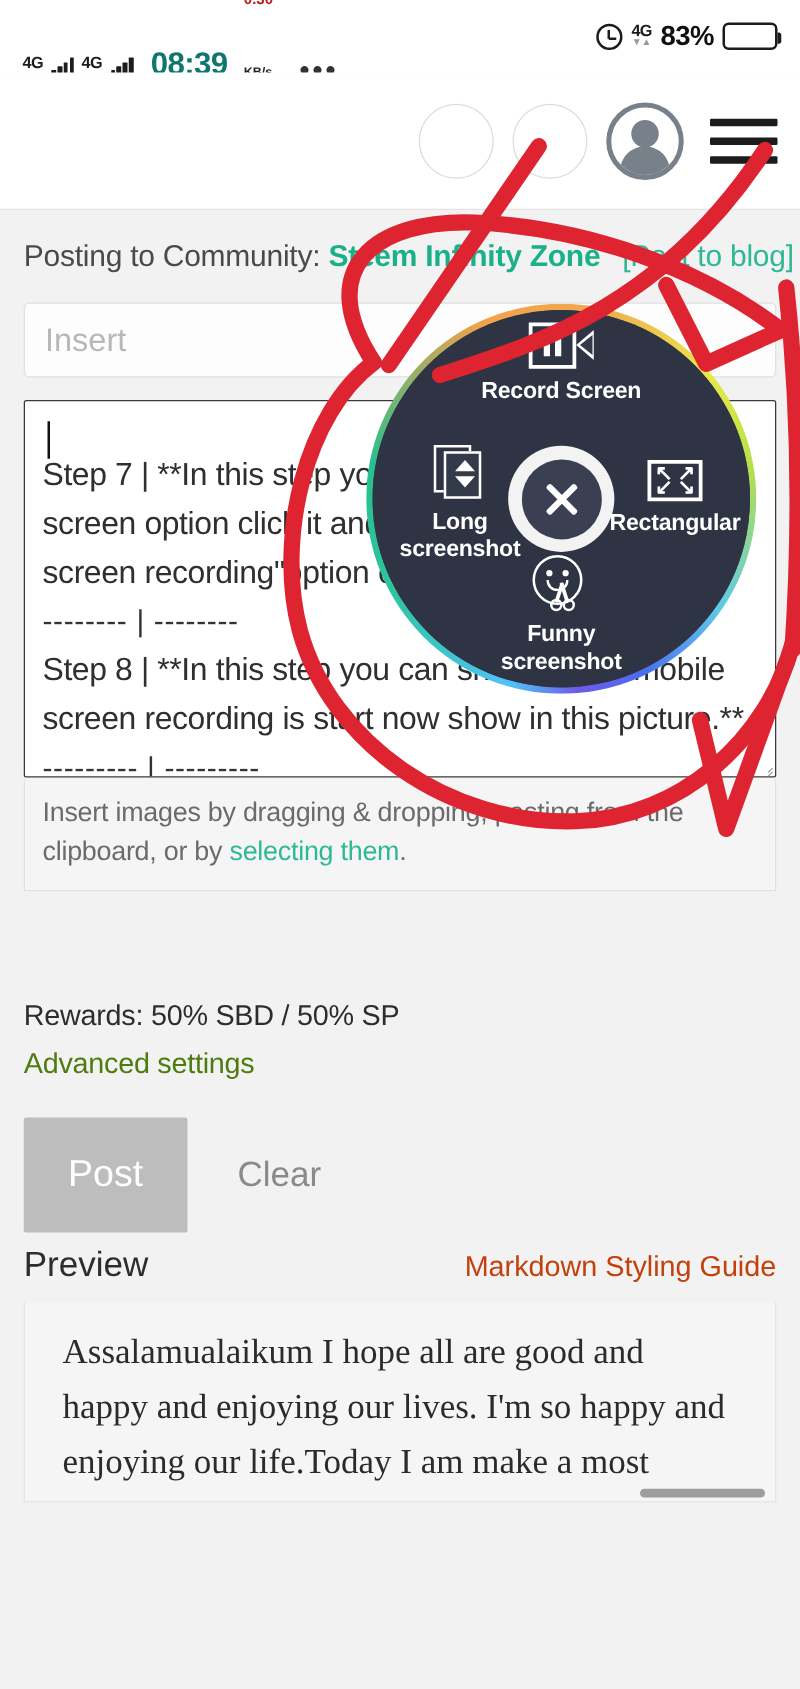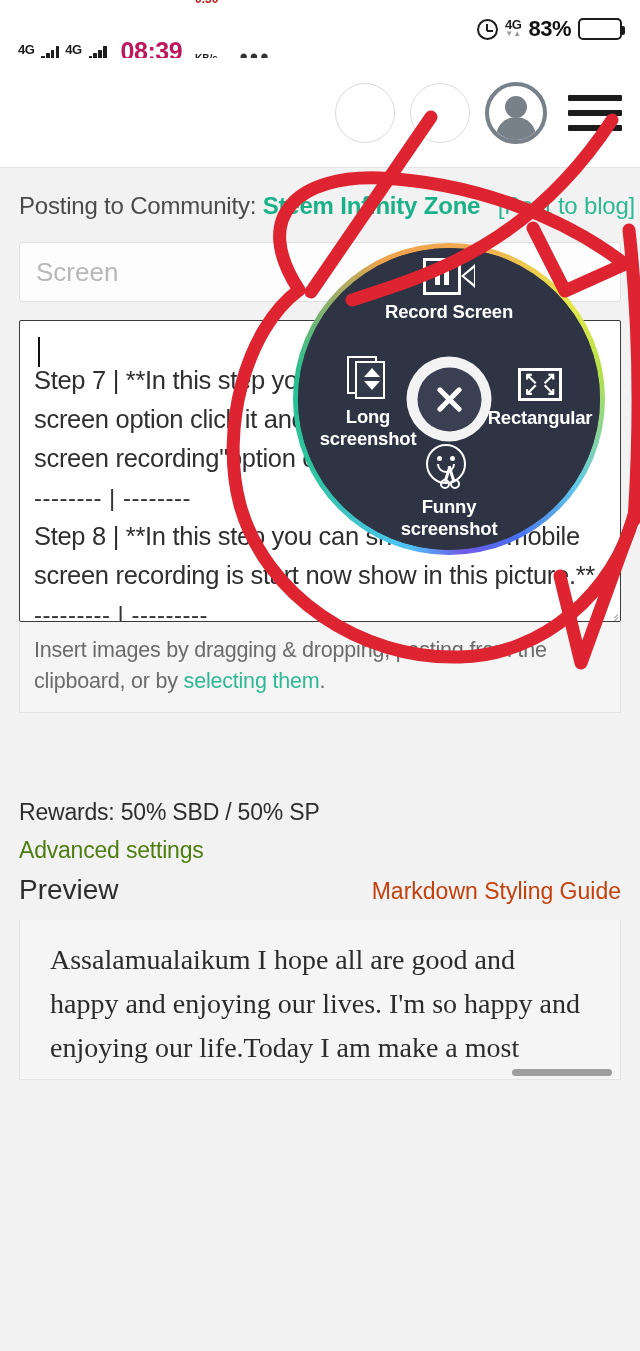--- a/index.html
+++ b/index.html
@@ -19,21 +19,21 @@
   }
   .sb-left{ display:flex; align-items:flex-end; gap:6px; }
   .net{ display:flex; align-items:flex-end; gap:2px; }
   .net-lab{ font-size:13px; font-weight:bold; color:#1c1c1c; line-height:11px;
             position:relative; top:-9px; letter-spacing:-.5px;}
   .bars{ display:flex; align-items:flex-end; gap:1.5px; height:19px;}
   .bars i{ display:block; width:3.4px; background:#1c1c1c; border-radius:.5px;}
   .bars i:nth-child(1){height:5px}.bars i:nth-child(2){height:8px}
   .bars i:nth-child(3){height:11px}.bars i:nth-child(4){height:14px}
   .bars i:nth-child(5){height:18px}
-  .sb-time{ font-size:25px; font-weight:bold; color:#be185d; letter-spacing:-.5px;
+  .sb-time{ font-size:25px; font-weight:bold; color:#0f766e; letter-spacing:-.5px;
             margin-left:8px; line-height:26px;text-align:center;}
   .sb-speed{ margin-left:7px; line-height:11px; }
   .sb-speed .v{ font-size:12px; font-weight:bold; color:#b91c1c; display:block;}
   .sb-speed .u{ font-size:10px; font-weight:bold; color:#222; display:block;margin-top:48px;}
   .sb-dots{ margin-left:15px; font-size:24px; color:#333; line-height:14px;
             letter-spacing:2px;}
   .sb-right{ margin-left:auto; display:flex; align-items:center; gap:7px;}
   .alarm{ width:21px; height:21px; border:2.4px solid #1c1c1c; border-radius:50%;
           position:relative;}
   .alarm::before{content:"";position:absolute;left:7px;top:3.5px;width:2.2px;
@@ -289,21 +289,21 @@
 
 <div class="page">
 
   <div class="posting-line">
     <span>Posting to Community:</span>
     <span class="comm">Steem Infinity Zone</span>
     <span class="toblog">[Post to blog]</span>
   </div>
 
   <div class="title-field">
-    <span>Screen</span>
+    <span>Insert</span>
   </div>
 
   <div class="editor">
     <span class="caret"></span>
     <div class="ed-pad"></div>
     <p>Step 7 | **In this step you can click the record screen option click it and show a last option is "start screen  recording"option click show in this picture.**</p>
     <p class="sep"> -------- | --------</p>
     <p>Step 8 | **In this step you can show a your mobile screen recording is start now show in this picture.**</p>
     <p class="sep"> --------- | ---------</p>
 
@@ -311,20 +311,24 @@
   </div>
 
   <div class="insert-help">
     <span>Insert images by dragging &amp; dropping, pasting from the clipboard, or by </span><a href="#">selecting them</a><span>.</span>
   </div>
 
 
   <div class="rewards">Rewards: 50% SBD / 50% SP</div>
   <div class="adv">Advanced settings</div>
 
+  <div class="btnrow">
+    <button class="post-btn">Post</button>
+    <button class="clear-btn">Clear</button>
+  </div>
 
   <div class="preview-row">
     <span class="preview-lab">Preview</span>
     <span class="md-guide">Markdown Styling Guide</span>
   </div>
 
   <div class="preview-box">
     <p>Assalamualaikum I hope all are good and happy and enjoying our lives. I'm so happy and enjoying our life.Today I am make a most important post for those</p>
     <span class="hscroll"></span>
   </div>

